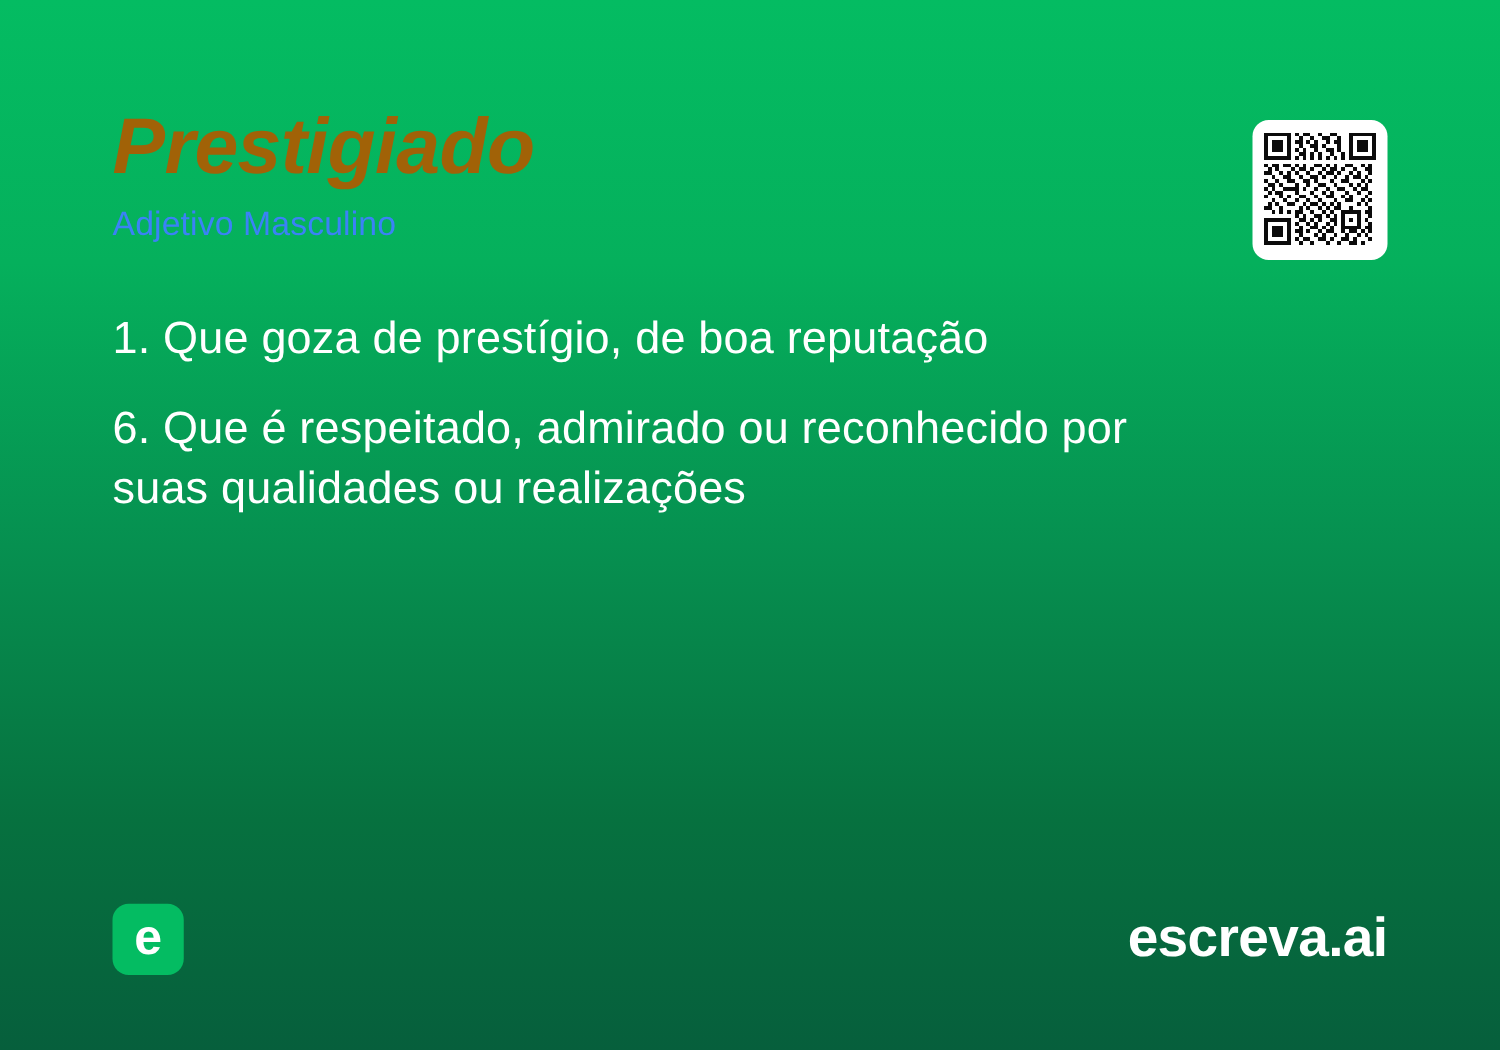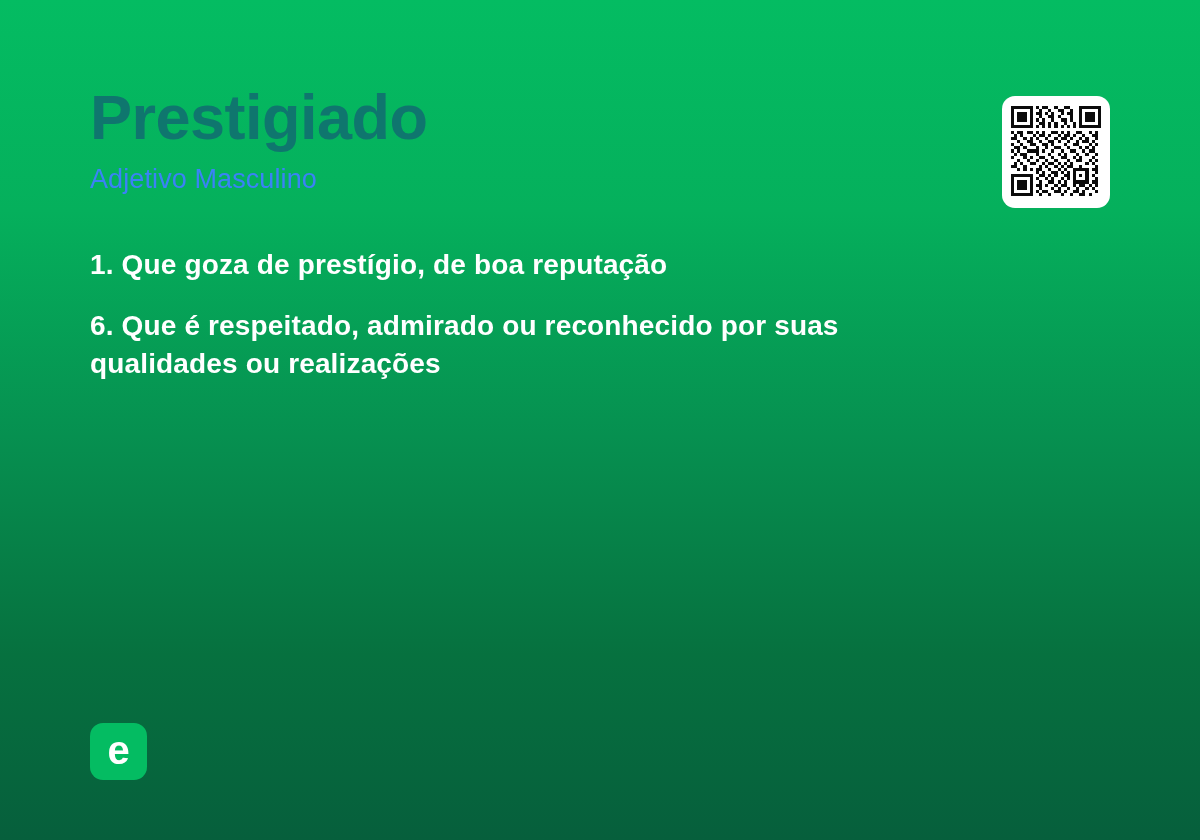--- a/index.html
+++ b/index.html
@@ -31,24 +31,25 @@
   .header {
     position:absolute;
     left:90px;
     top:84px;
     width:880px;
   }
 
   .word-title {
     font-size:63px;
     font-weight:bold;
-    color:#0f766e;
+    color:#a16207;
     letter-spacing:-0.5px;
     line-height:1.05;
     white-space:nowrap;
+    font-style:italic;
   }
 
   .word-class {
     margin-top:13px;
     font-size:27px;
     font-weight:500;
     color:#3b82f6;
     letter-spacing:0.1px;
     line-height:1.2;
   }
@@ -73,22 +74,22 @@
 
   
   .definitions {
     position:absolute;
     left:90px;
     top:246px;
     width:880px;
   }
 
   .definition {
-    font-size:28px;
-    font-weight:700;
+    font-size:36px;
+    font-weight:400;
     color:#ffffff;
     line-height:1.35;
     letter-spacing:0.15px;
     margin-bottom:23px;
   }
 
   .definition:last-child { margin-bottom:0; }
 
   
   .footer {
@@ -388,15 +389,16 @@
 
   <div class="definitions">
     <div class="definition">1. Que goza de prestígio, de boa reputação</div>
     <div class="definition">6. Que é respeitado, admirado ou reconhecido por suas qualidades ou realizações</div>
   </div>
 
   <div class="footer">
     <div class="logo-mark">
       <span class="logo-letter">e</span>
     </div>
+    <div class="brand-wordmark">escreva.ai</div>
   </div>
 
 </div>
 
 </body></html>

